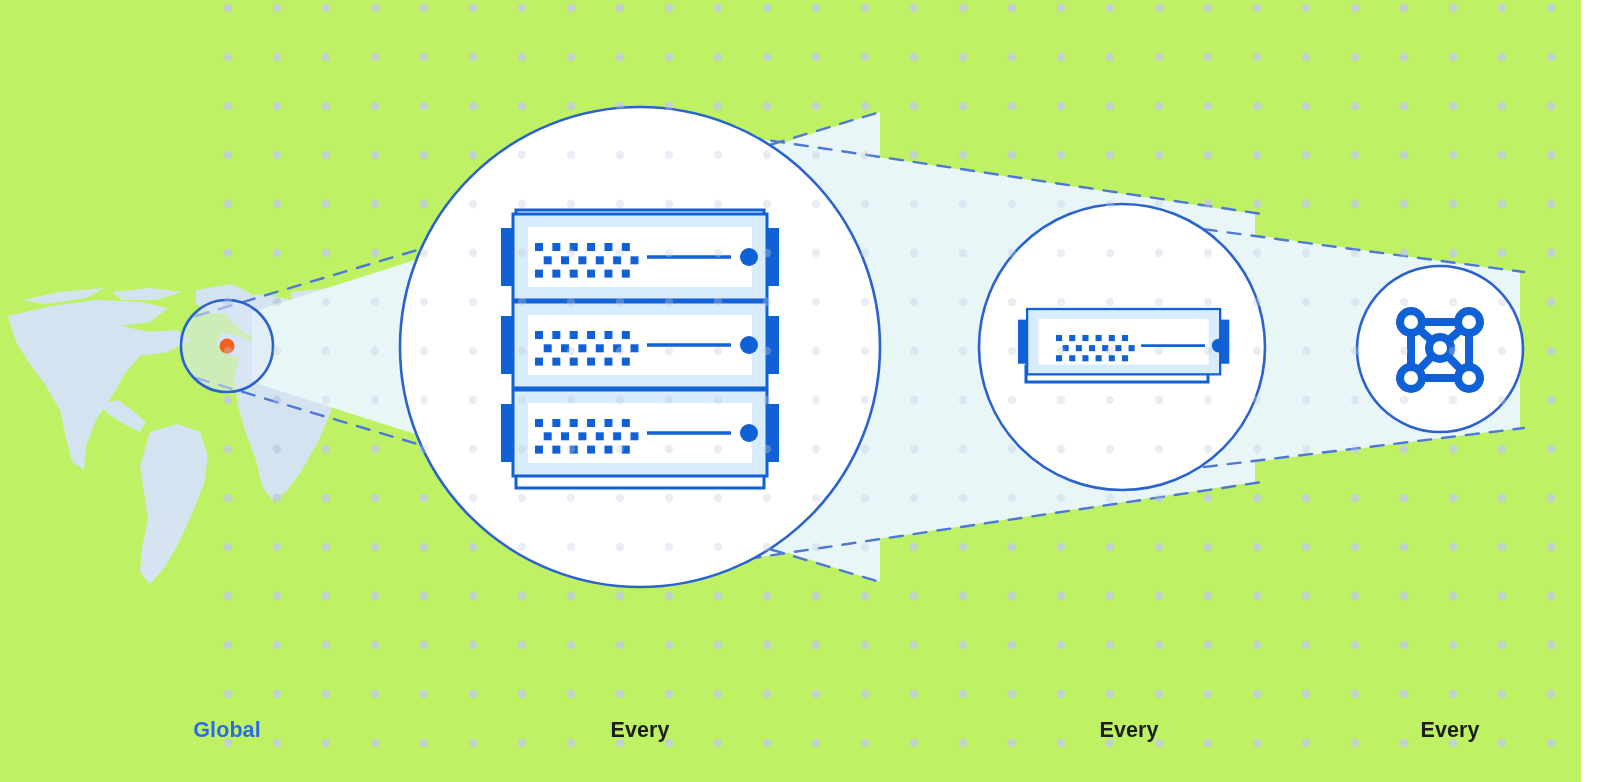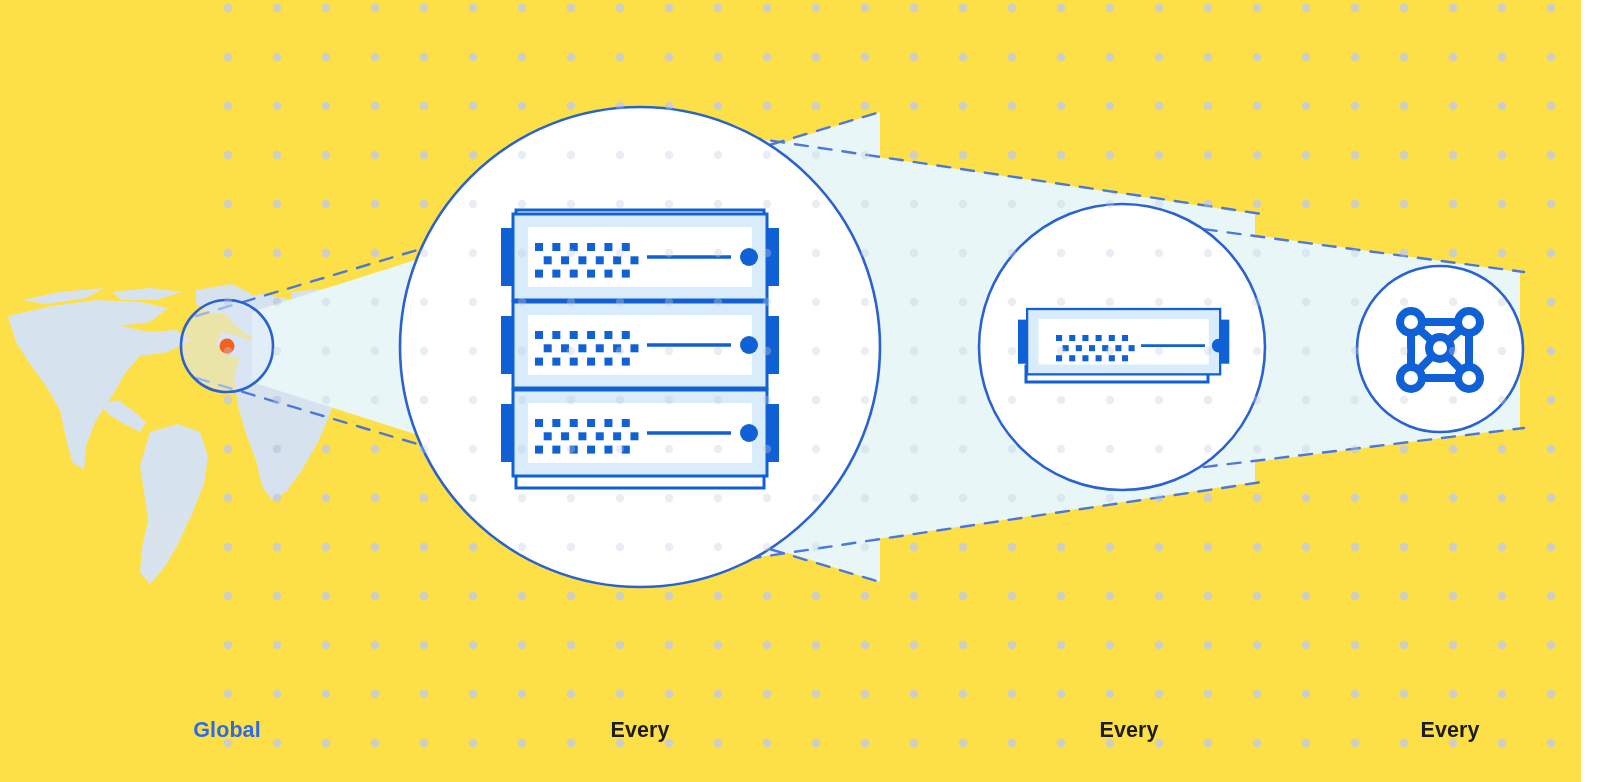--- a/index.html
+++ b/index.html
@@ -6,21 +6,21 @@
   html,body{margin:0;padding:0;}
   body{
     width:1620px;height:782px;
     background:#ffffff;
     font-family:"Liberation Sans", sans-serif;
     overflow:hidden;
   }
   #stage{
     position:relative;
     width:1581px;height:782px;
-    background:#fde047;
+    background:#bef264;
     overflow:hidden;
   }
   #scene{
     position:absolute;
     inset:0;
     width:1620px;height:782px;
   }
   .label{
     position:absolute;
     text-align:center;

